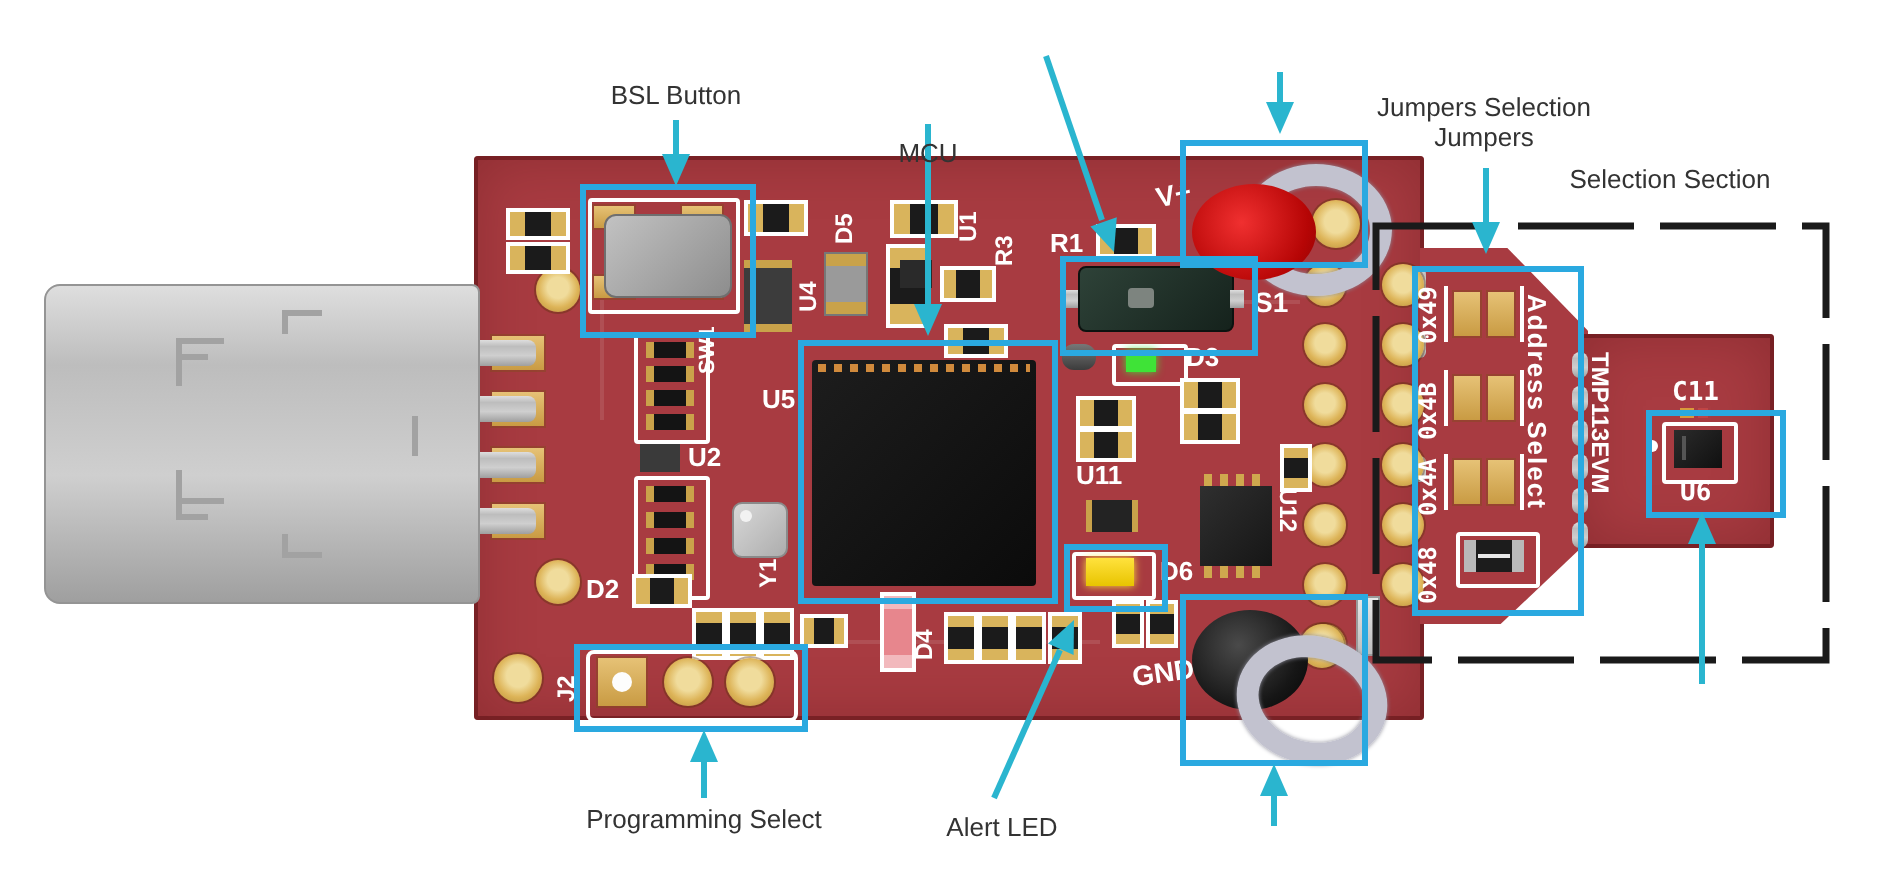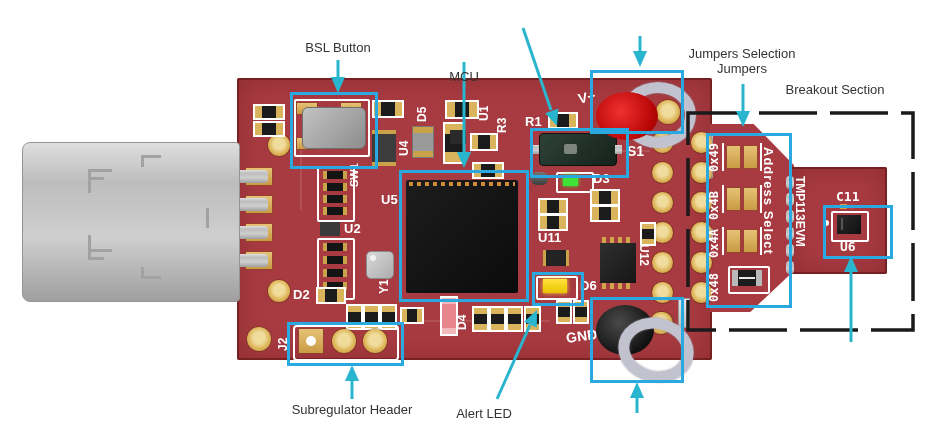--- a/index.html
+++ b/index.html
@@ -264,17 +264,17 @@
     <line class="arrow-line" x1="352" y1="399" x2="352" y2="381"></line>
     <polygon class="arrow-head" points="352,365 345,381 359,381"></polygon>
   </svg>
 
   <div class="callout" style="left:268px;top:40px;width:140px;">BSL Button</div>
   <div class="callout" style="left:434px;top:45px;width:60px;margin-top:24px;">MCU</div>
   <div class="callout" style="left:662px;top:46px;width:160px;">
     <span>Jumpers Selection</span><br>
     <span>Jumpers</span>
   </div>
-  <div class="callout" style="left:765px;top:82px;width:140px;">Breakout Section</div>
-  <div class="callout" style="left:424px;top:406px;width:120px;">Alert LED</div>
-  <div class="callout" style="left:282px;top:402px;width:140px;">Subregulator Header</div>
+  <div class="callout" style="left:765px;top:82px;width:140px;">Selection Section</div>
+  <div class="callout" style="left:441px;top:406px;width:120px;">Alert LED</div>
+  <div class="callout" style="left:282px;top:402px;width:140px;">Programming Select</div>
 
 </div>
 
 </body></html>

